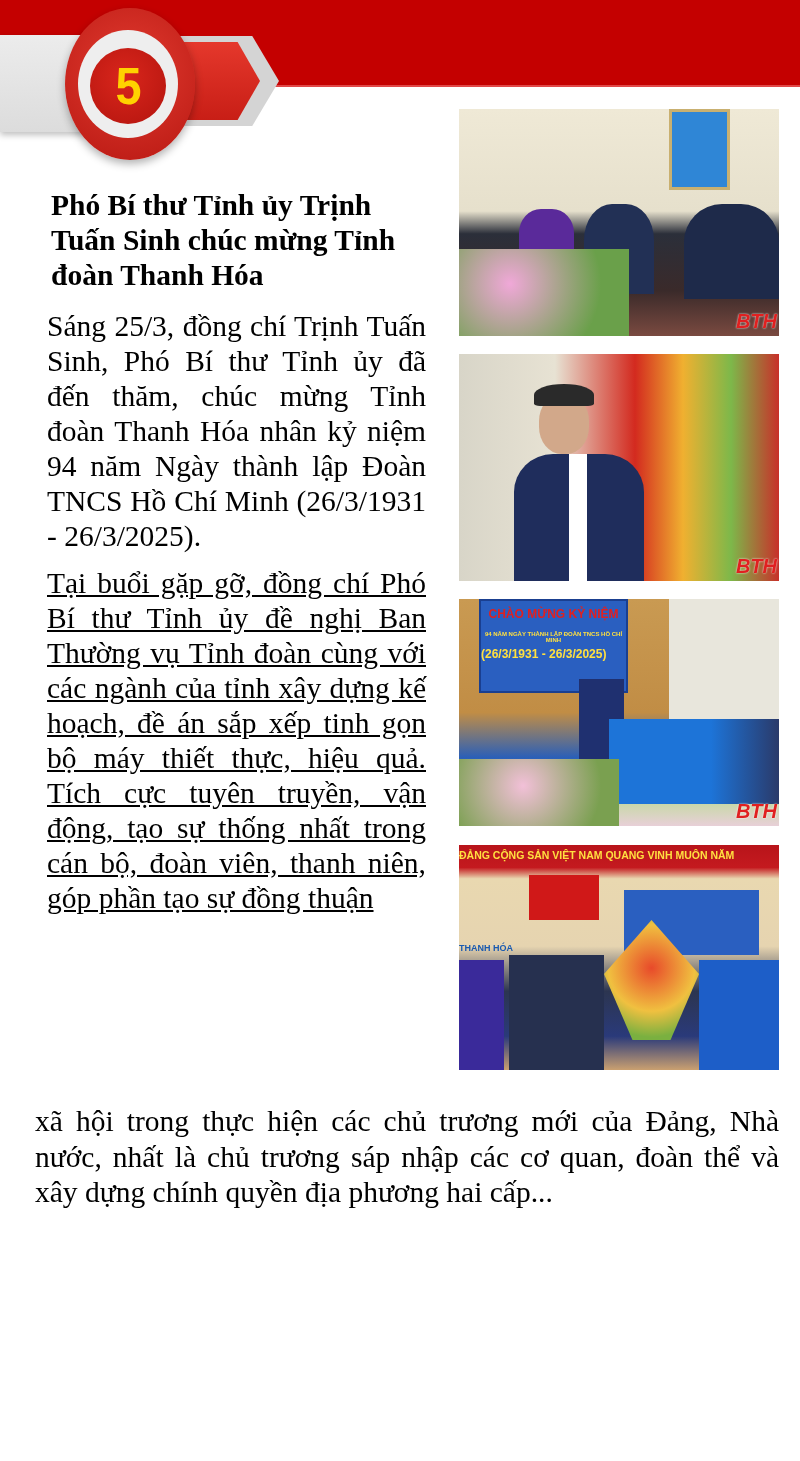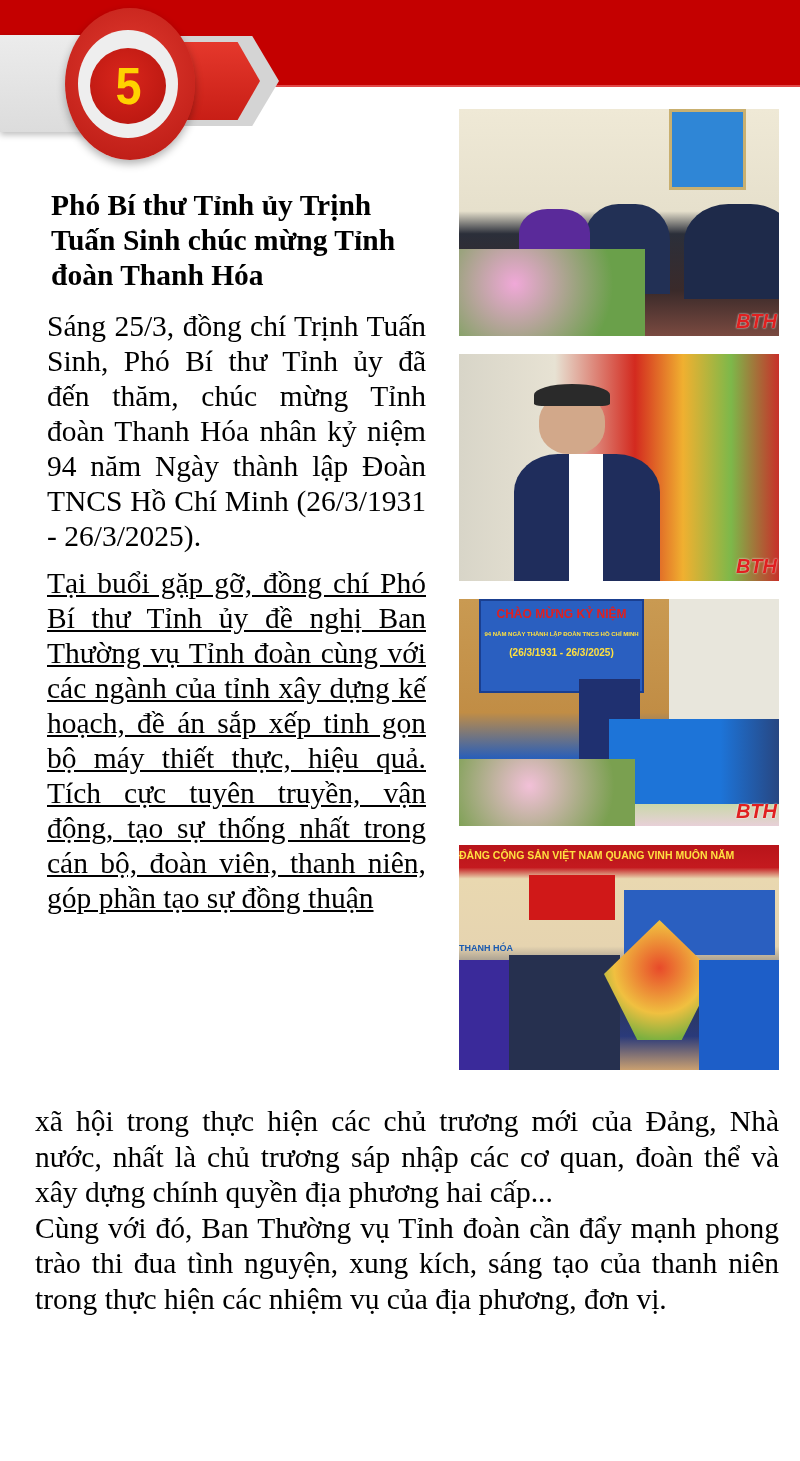--- a/index.html
+++ b/index.html
@@ -17,21 +17,21 @@
   .col-text .title { font-weight: bold; text-align: left; margin: 16px; }
   .col-text p { margin: 12px; }
   .full-text { position: absolute; left: 35px; top: 1104px; width: 744px; font-size: 29.5px; line-height: 35.5px; text-align: justify; }
   .full-text p { margin: 0; }
 
   .photo { position: absolute; left: 459px; width: 320px; overflow: hidden; }
   .ph1 { top: 109px; height: 227px; background: linear-gradient(180deg, #efe9d6 0%, #e6e0cc 45%, #2b2f3a 55%, #3a2a2a 80%, #7a4a40 100%); }
   .ph2 { top: 354px; height: 227px; background: linear-gradient(90deg, #d8d5c8 0%, #e7e2d3 30%, #d32a1f 55%, #f0b030 70%, #7db84a 85%, #c8302a 100%); }
   .ph3 { top: 599px; height: 227px; background: linear-gradient(180deg, #c99a52 0%, #c18d45 50%, #2a5fb8 70%, #c8d8a8 90%, #e8d0d8 100%); }
   .ph4 { top: 845px; height: 225px; background: linear-gradient(180deg, #b8141a 0%, #c41a1f 10%, #e9d8b0 15%, #e6d4b0 45%, #2c3550 65%, #2a3a7a 85%, #caa070 100%); }
-  .ph-inner { position: absolute; padding-left: 16px; }
+  .ph-inner { position: absolute; }
   .watermark { position: absolute; right: 2px; bottom: 3px; font-family: "Liberation Sans", sans-serif; font-weight: bold; font-style: italic; font-size: 20px; color: #e02020; text-shadow: 0 0 2px #fff; }
   .banner-text { position: absolute; font-family: "Liberation Sans", sans-serif; font-weight: bold; }
 </style>
 </head>
 <body>
 
 <div class="top-band"></div>
 <div class="ribbon-red-edge"></div>
 <div class="ribbon-red"></div>
 <div class="ribbon-white"></div>
@@ -42,21 +42,20 @@
 </div>
 
 <div class="col-text">
   <p class="title">Phó Bí thư Tỉnh ủy Trịnh Tuấn Sinh chúc mừng Tỉnh đoàn Thanh Hóa</p>
   <p>Sáng 25/3, đồng chí Trịnh Tuấn Sinh, Phó Bí thư Tỉnh ủy đã đến thăm, chúc mừng Tỉnh đoàn Thanh Hóa nhân kỷ niệm 94 năm Ngày thành lập Đoàn TNCS Hồ Chí Minh (26/3/1931 - 26/3/2025).</p>
   <p style="text-align-last: left; text-decoration: underline;">Tại buổi gặp gỡ, đồng chí Phó Bí thư Tỉnh ủy đề nghị Ban Thường vụ Tỉnh đoàn cùng với các ngành của tỉnh xây dựng kế hoạch, đề án sắp xếp tinh gọn bộ máy thiết thực, hiệu quả. Tích cực tuyên truyền, vận động, tạo sự thống nhất trong cán bộ, đoàn viên, thanh niên, góp phần tạo sự đồng thuận</p>
 </div>
 
 <div class="full-text">
   <p>xã hội trong thực hiện các chủ trương mới của Đảng, Nhà nước, nhất là chủ trương sáp nhập các cơ quan, đoàn thể và xây dựng chính quyền địa phương hai cấp...</p>
-  <p>Cùng với đó, Ban Thường vụ Tỉnh đoàn cần đẩy mạnh phong trào thi đua tình nguyện, xung kích, sáng tạo của thanh niên trong thực hiện các nhiệm vụ của địa phương, đơn vị.</p>
 </div>
 
 <div class="photo ph1">
   <div class="ph-inner" style="left:210px;top:0;width:55px;height:75px;background:#2f86d6;border:3px solid #c9b070;"></div>
   <div class="ph-inner" style="left:225px;top:95px;width:95px;height:95px;background:#1e2a4a;border-radius:40% 40% 0 0;"></div>
   <div class="ph-inner" style="left:125px;top:95px;width:70px;height:90px;background:#223055;border-radius:40% 40% 0 0;"></div>
   <div class="ph-inner" style="left:60px;top:100px;width:55px;height:60px;background:#5a2a9a;border-radius:40% 40% 0 0;"></div>
   <div class="ph-inner" style="left:0;top:140px;width:170px;height:87px;background:radial-gradient(circle at 30% 40%, #f0a8d8, #6aa04a 70%);"></div>
   <span class="watermark">BTH</span>
 </div>
@@ -66,21 +65,21 @@
   <div class="ph-inner" style="left:75px;top:30px;width:60px;height:22px;background:#2a2a2a;border-radius:50% 50% 10% 10%;"></div>
   <div class="ph-inner" style="left:55px;top:100px;width:130px;height:127px;background:#1f2d5c;border-radius:30% 30% 0 0;"></div>
   <div class="ph-inner" style="left:110px;top:100px;width:18px;height:127px;background:#ffffff;"></div>
   <span class="watermark">BTH</span>
 </div>
 
 <div class="photo ph3">
   <div class="ph-inner" style="left:20px;top:0;width:145px;height:90px;background:#2a5fc0;border:2px solid #1a3f90;">
     <div class="banner-text" style="left:0;right:0;top:6px;text-align:center;font-size:12px;color:#e02020;">CHÀO MỪNG KỶ NIỆM</div>
     <div class="banner-text" style="left:0;right:0;top:30px;text-align:center;font-size:6px;color:#ffe040;">94 NĂM NGÀY THÀNH LẬP ĐOÀN TNCS HỒ CHÍ MINH</div>
-    <div class="banner-text" style="left:0;right:0;top:46px;text-align:center;font-size:10px;color:#ffe040;">(26/3/1931 - 26/3/2025)</div>
+    <div class="banner-text" style="left:0;right:0;top:46px;font-size:12px;color:#ffe040;">(26/3/1931 - 26/3/2025)</div>
   </div>
   <div class="ph-inner" style="left:210px;top:0;width:110px;height:160px;background:#e8e6dc;"></div>
   <div class="ph-inner" style="left:120px;top:80px;width:45px;height:100px;background:#1f3070;"></div>
   <div class="ph-inner" style="left:150px;top:120px;width:170px;height:85px;background:linear-gradient(90deg,#1d74d8,#1d74d8 60%,#2a3a6a);"></div>
   <div class="ph-inner" style="left:0;top:160px;width:160px;height:67px;background:radial-gradient(circle at 40% 40%, #f2c0d8, #7aa050 75%);"></div>
   <span class="watermark">BTH</span>
 </div>
 
 <div class="photo ph4">
   <div class="banner-text" style="left:0;top:4px;width:288px;font-size:10.5px;color:#ffe040;white-space:nowrap;">ĐẢNG CỘNG SẢN VIỆT NAM QUANG VINH MUÔN NĂM</div>

